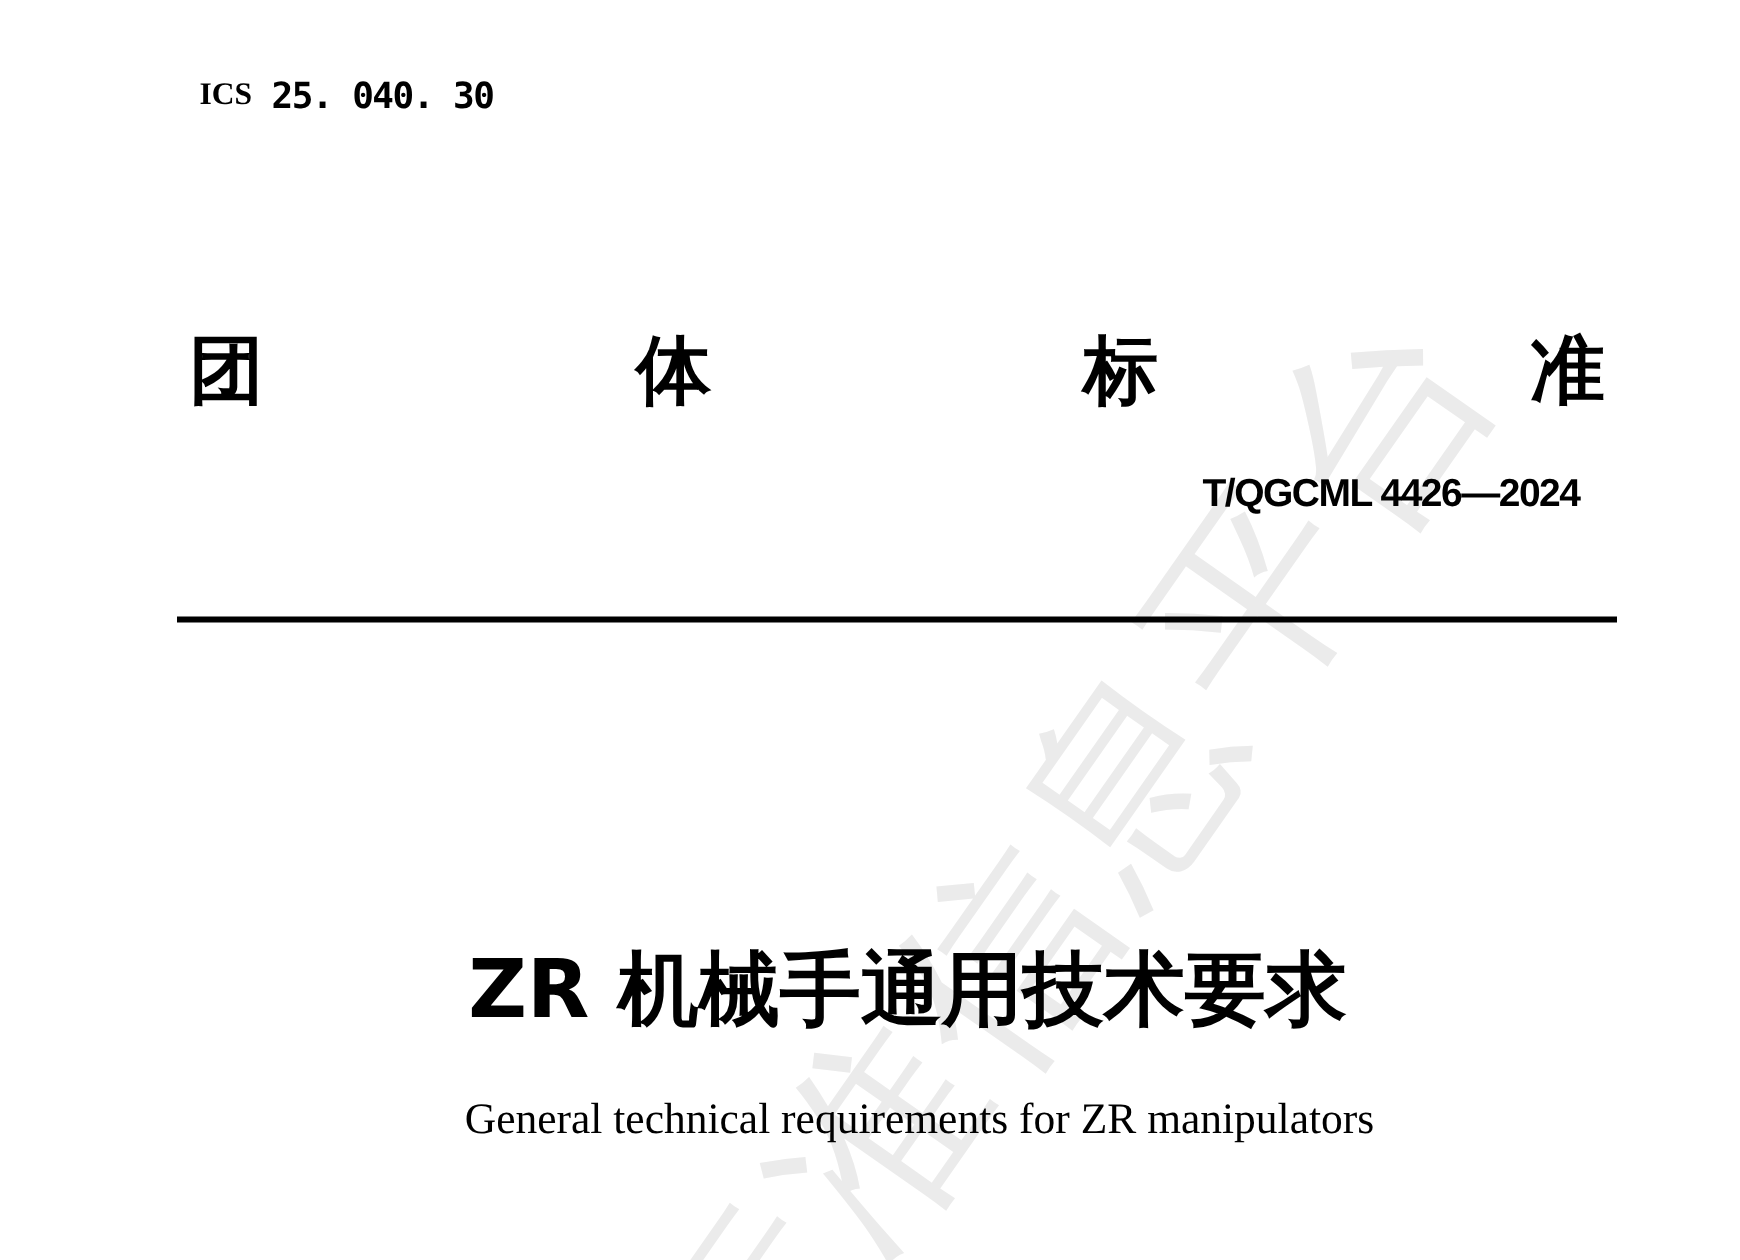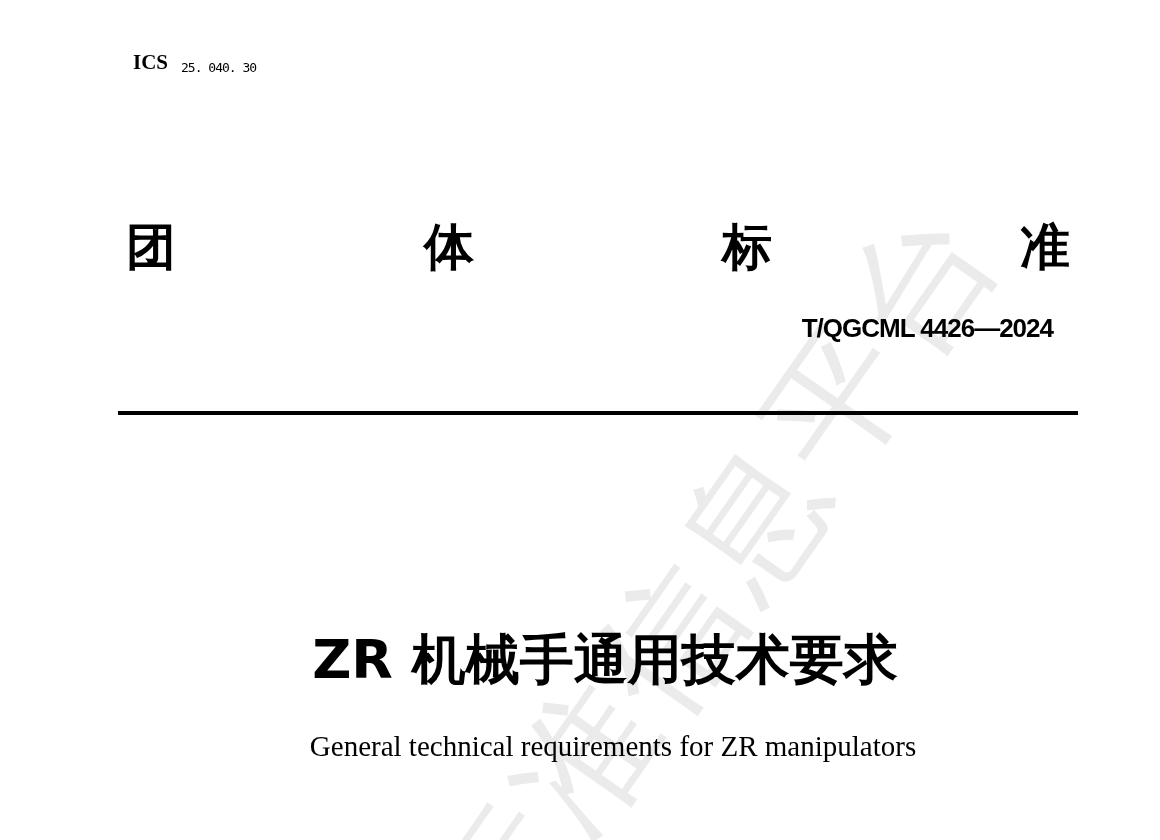--- a/index.html
+++ b/index.html
@@ -28,31 +28,31 @@
     white-space: nowrap;
     user-select: none;
     pointer-events: none;
   }
   
   .codes {
     position: absolute;
     left: 133px;
     top: 50px;
   }
-  .code-row { display: flex; align-items: flex-end; margin-bottom: 7px; }
+  .code-row { display: flex; align-items: flex-start; margin-bottom: 7px; }
   .code-label {
     font-family: "Liberation Serif", serif;
     font-size: 21px;
     font-weight: bold;
     width: 48px;
   }
   .code-value {
     font-family: "DejaVu Sans Mono", monospace;
-    font-size: 13px;
-    font-weight: normal;
+    font-size: 24px;
+    font-weight: bold;
     letter-spacing: -1px;
   }
   
   .doc-type {
     position: absolute;
     top: 222px;
     left: 126px;
     right: 90px;
     display: flex;
     justify-content: space-between;

